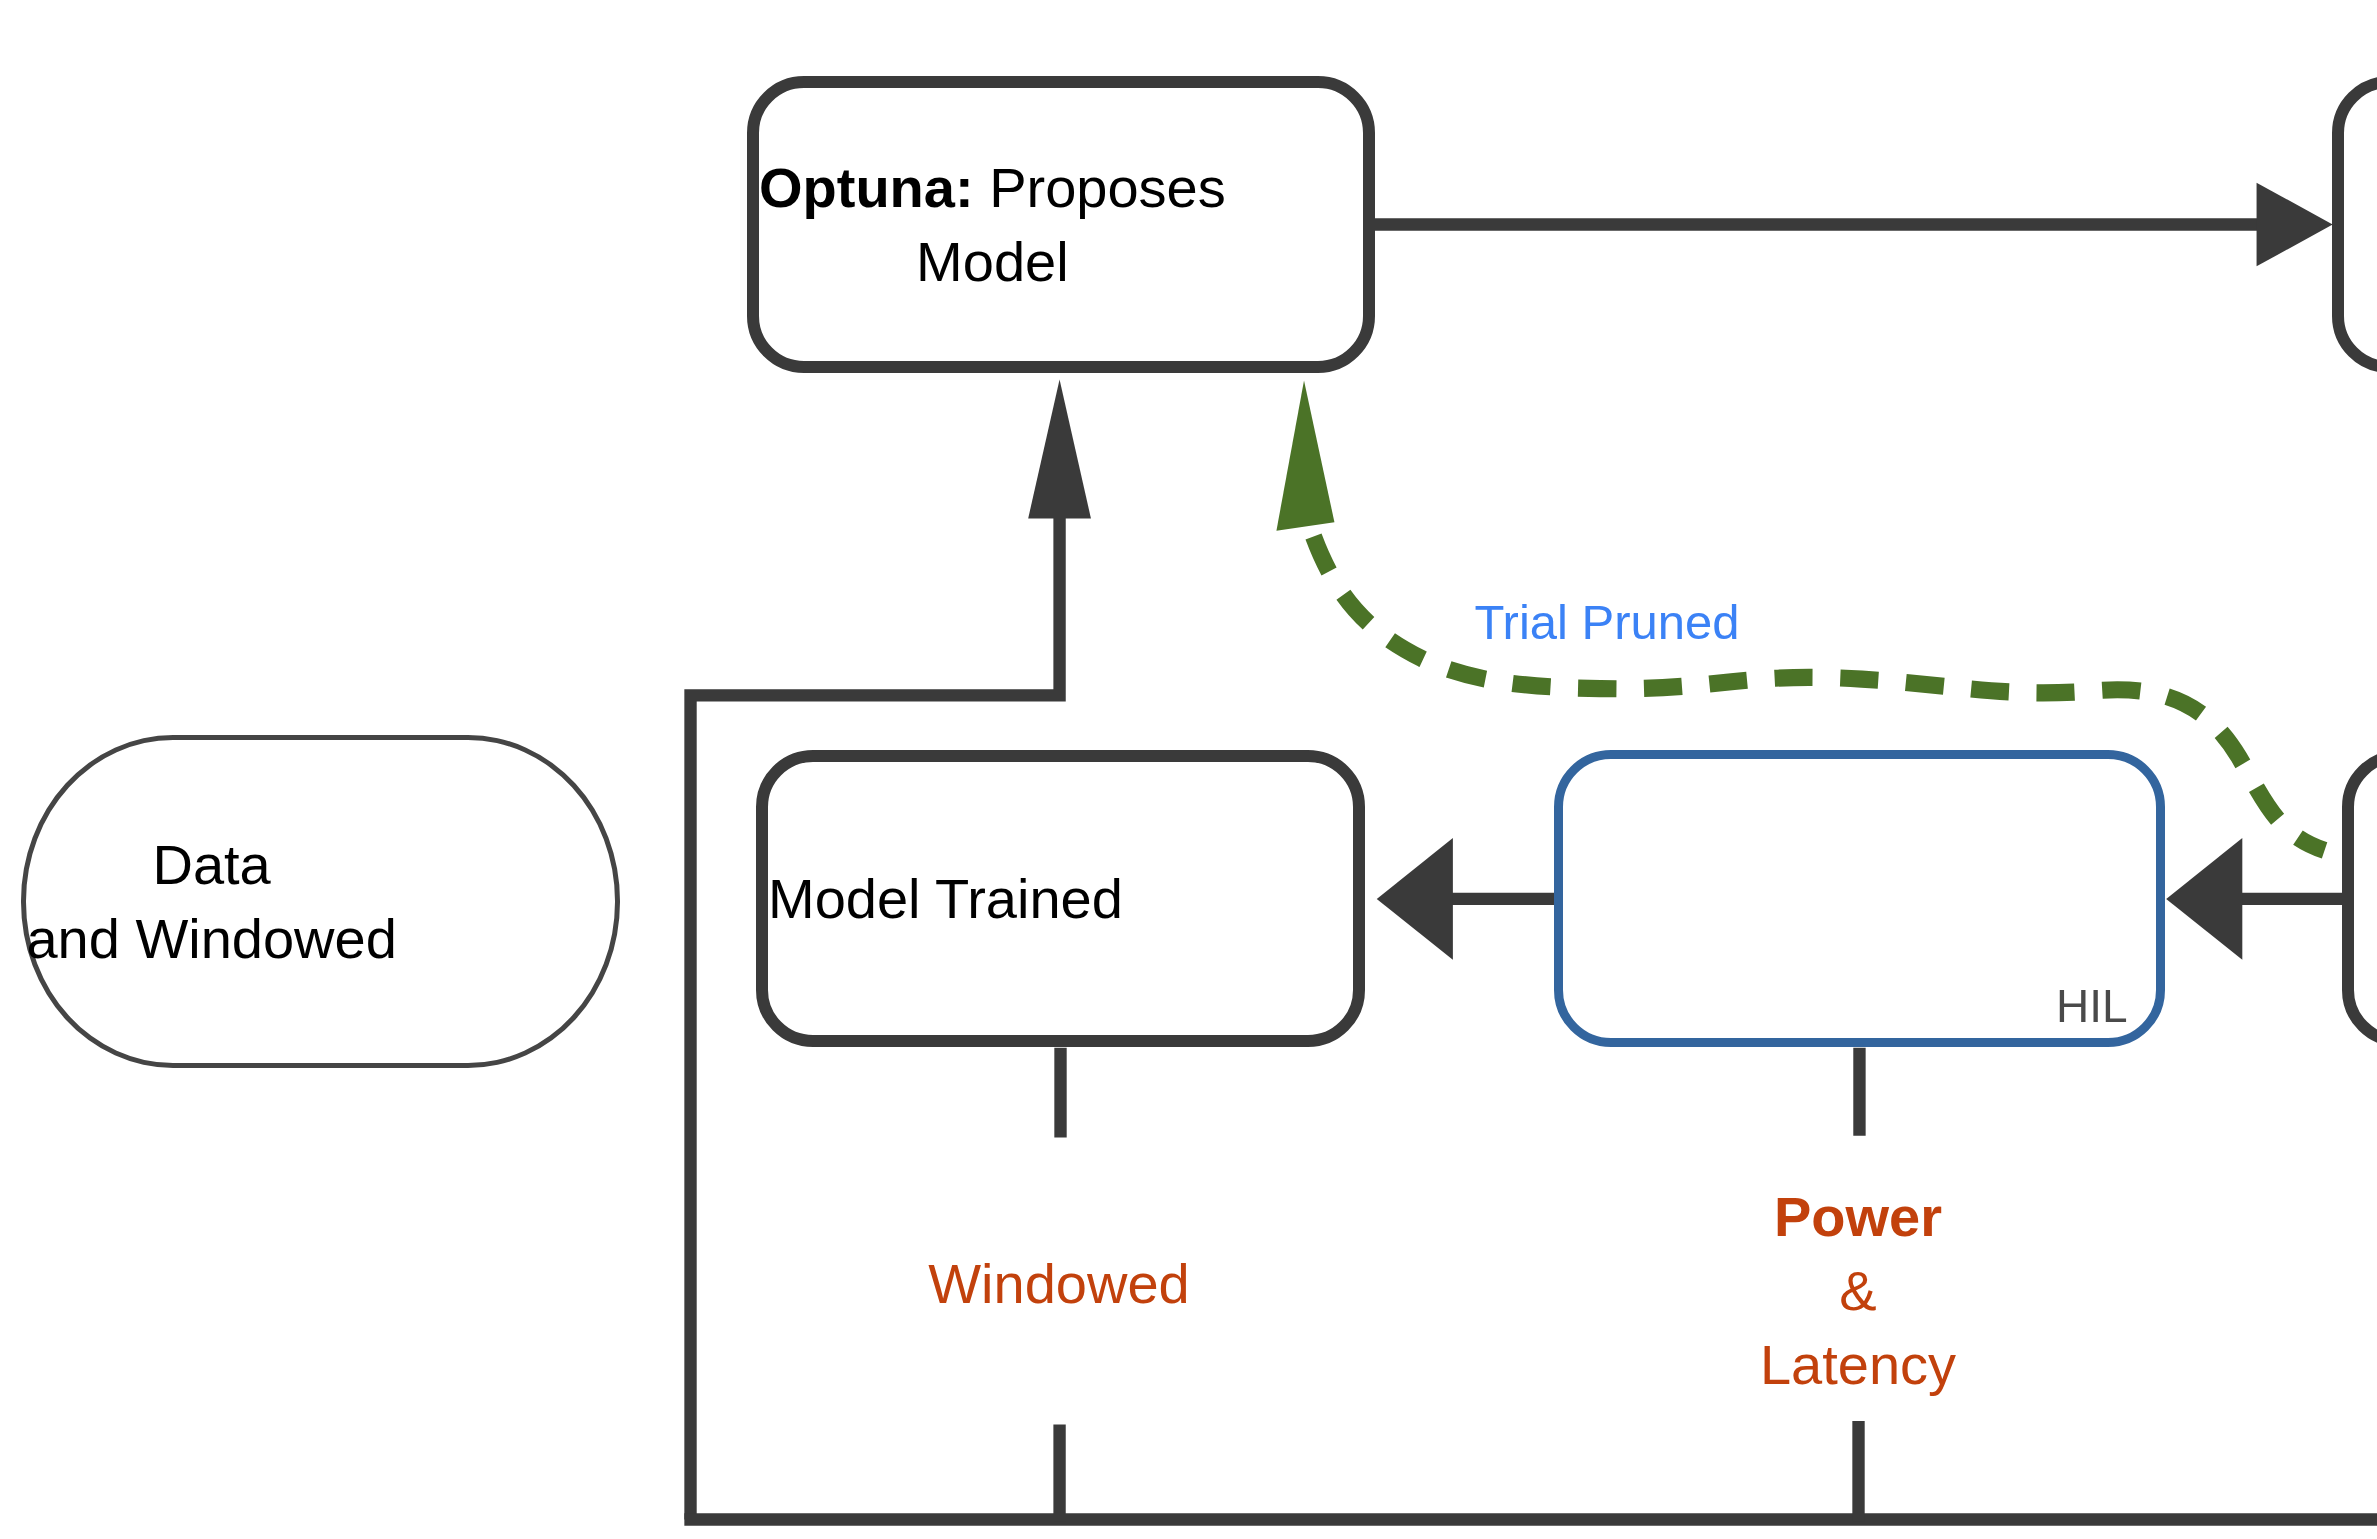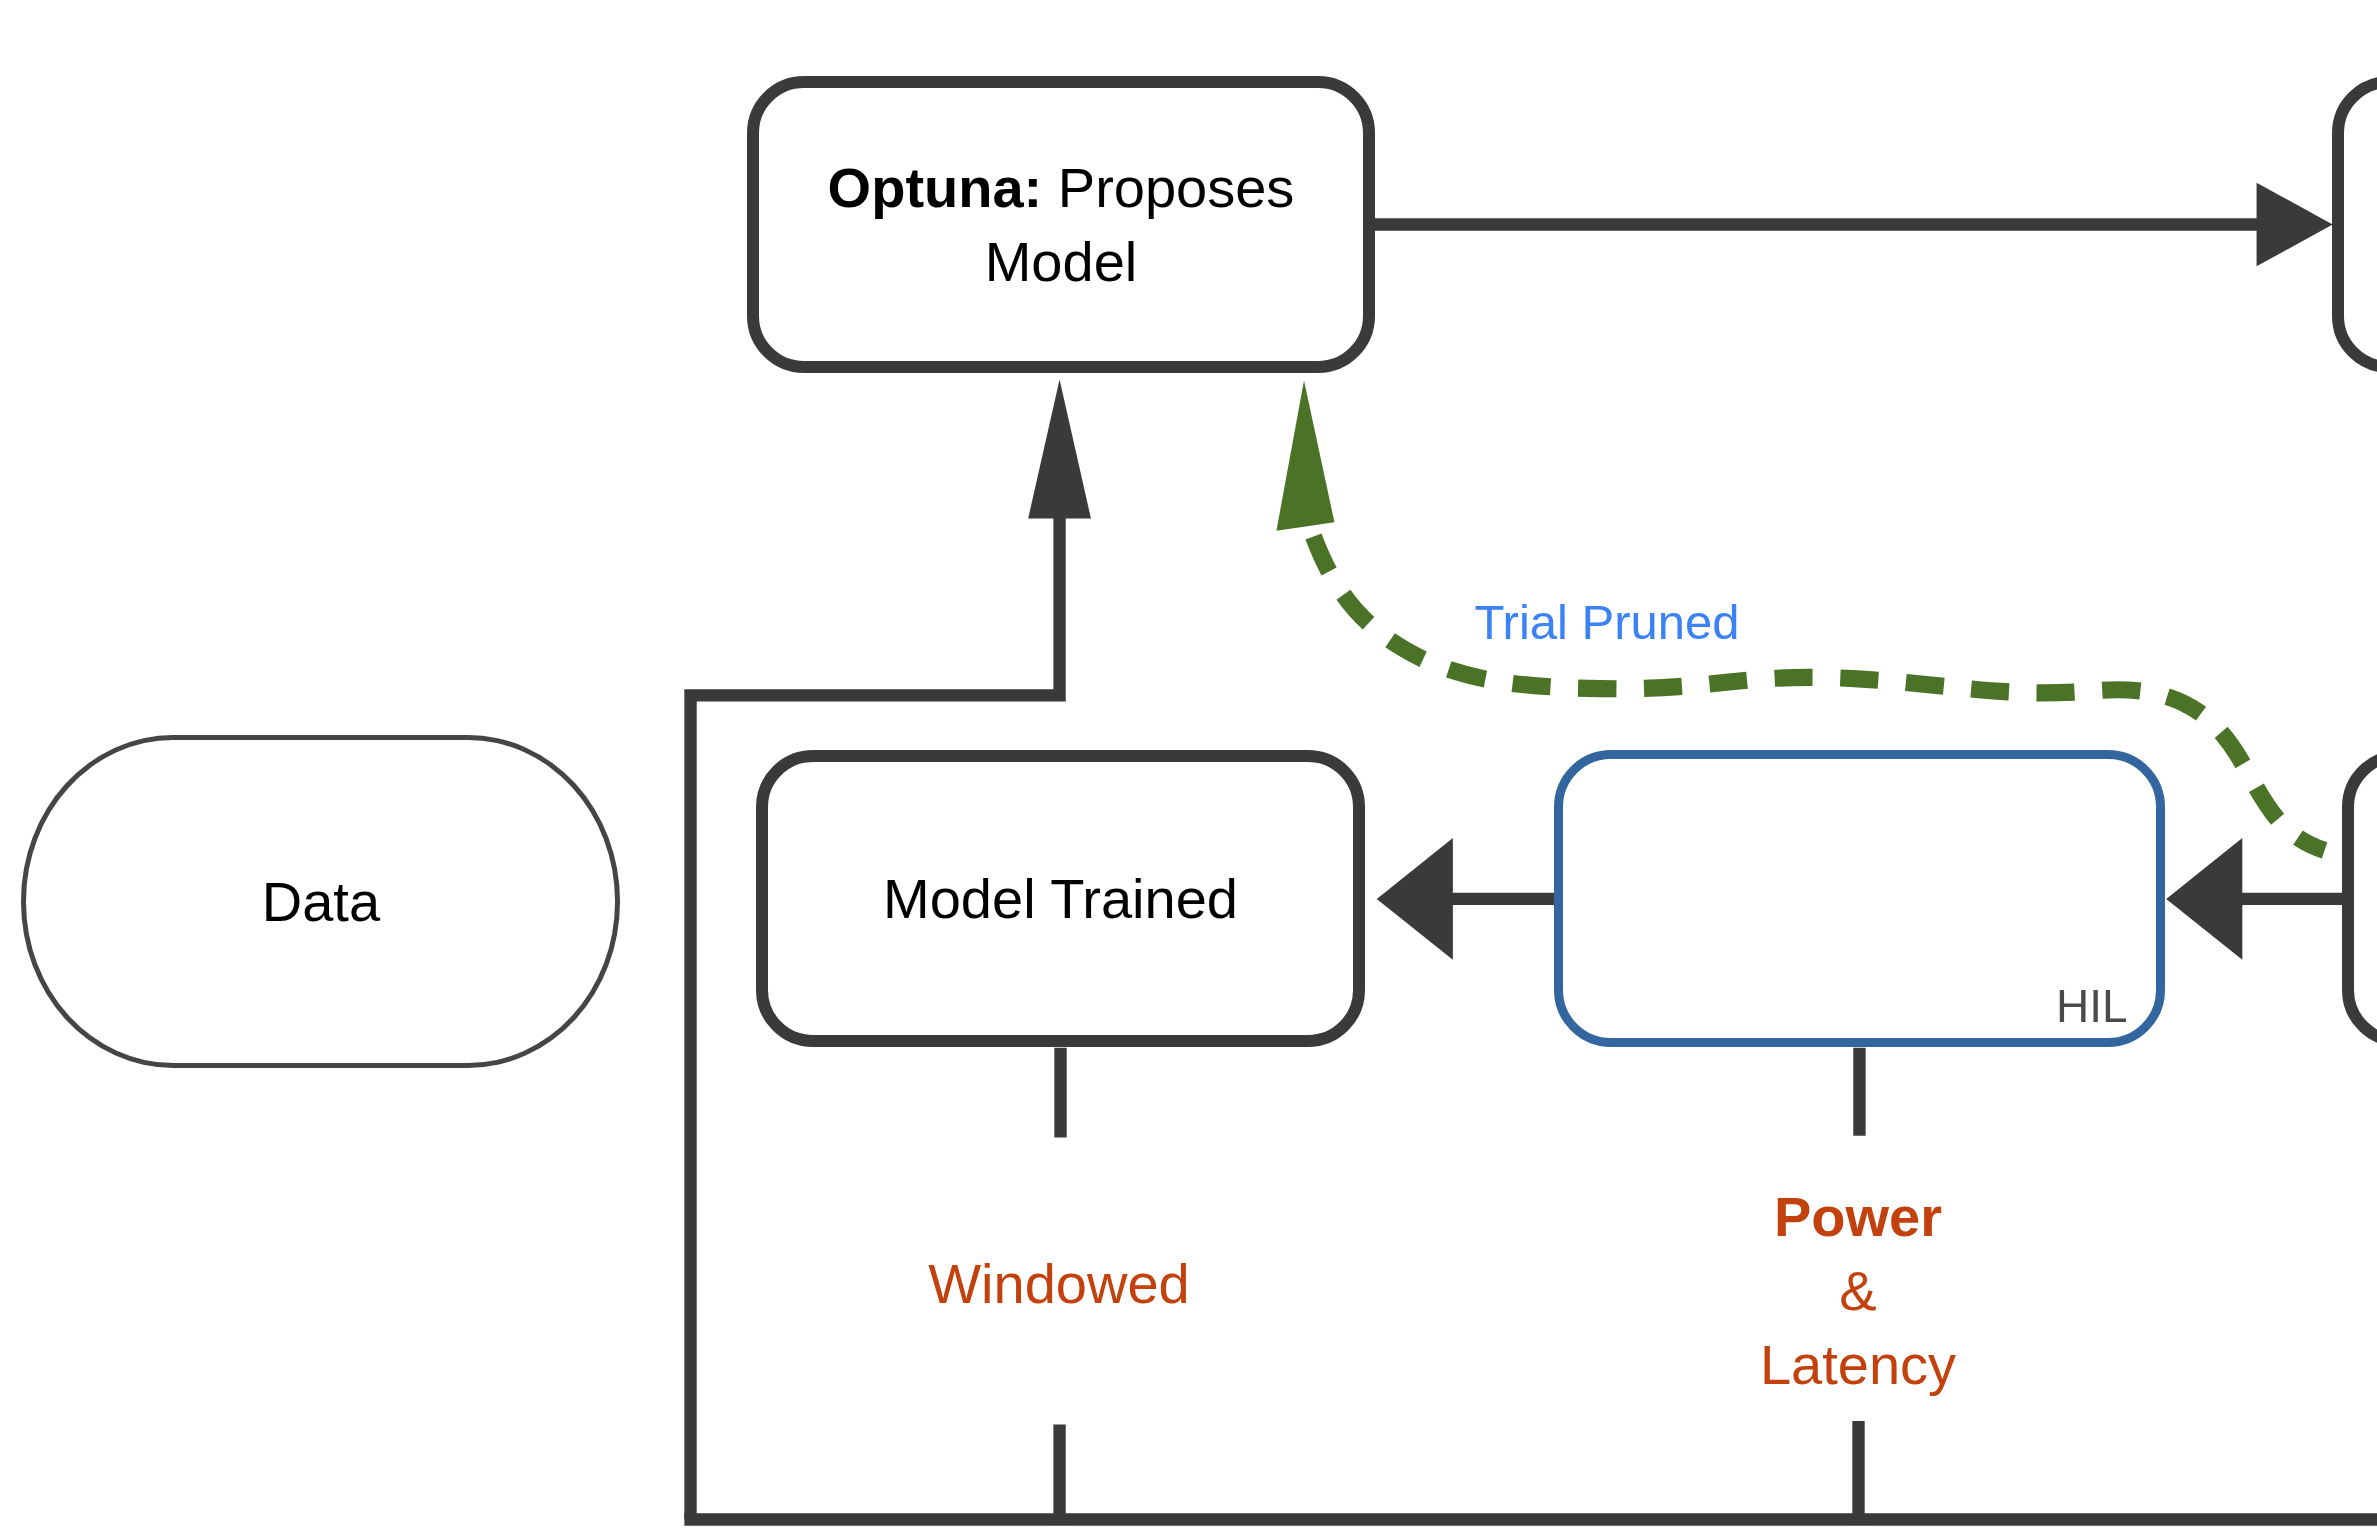--- a/index.html
+++ b/index.html
@@ -1,20 +1,20 @@
 <!DOCTYPE html>
 <html style="font-size:7.6px"><head>
 <meta charset="utf-8">
 <style>
   html,body{margin:0;padding:0;background:#ffffff;}
   body{font-family:"Liberation Sans","DejaVu Sans",sans-serif;}
   .canvas{position:relative;width:2978px;height:1540px;background:#ffffff;overflow:hidden;}
   .layer{position:absolute;left:0;top:0;width:2978px;height:1540px;}
   .box{position:absolute;background:#ffffff;border:12.4px solid #3a3a3a;border-radius:57px;
-       box-sizing:border-box;display:flex;align-items:center;justify-content:center;
+       box-sizing:border-box;display:flex;align-items:center;
        text-align:center;color:#000;font-size:56px;line-height:1.32;}
   .box .line{display:block;}
   .box-blue{border:9.5px solid #33659e;}
   .stadium{border:5.7px solid #454545;border-radius:152px / 166px;}
   .hil{position:absolute;right:28.5px;bottom:8.6px;font-size:46px;color:#4a4a4a;line-height:1;}
   .floating{position:absolute;text-align:center;color:#c2410c;font-size:56px;line-height:1.32;}
   .floating .line{display:block;}
   .gray-label{color:#4a4a4a;font-size:48px;line-height:1.2;}
   .trial{color:#3b82f6;font-size:49px;}
   b{font-weight:700;}
@@ -77,20 +77,21 @@
     </div>
   </div>
 
   <div class="box" style="left:2332px;top:76px;width:613px;height:297px;">
     
   </div>
 
   <div class="box stadium" style="left:21.4px;top:735px;width:599px;height:333px;">
     <div>
       <span class="line">Data</span>
+      <span class="line">and Windowed</span>
     </div>
   </div>
 
   <div class="box" style="left:756px;top:750px;width:609px;height:297px;">
     <div>Model Trained</div>
   </div>
 
   <div class="box box-blue" style="left:1554px;top:750px;width:611px;height:297px;">
     <span class="hil">HIL</span>
   </div>

